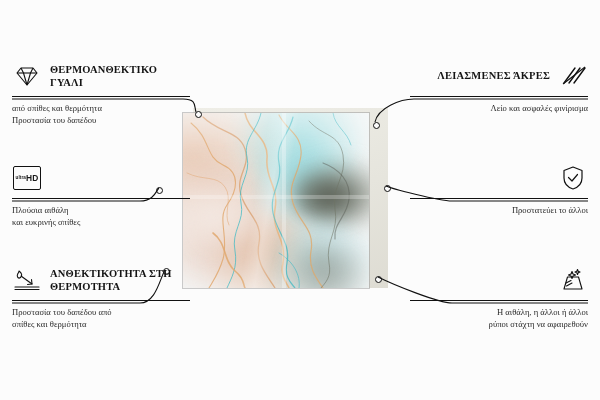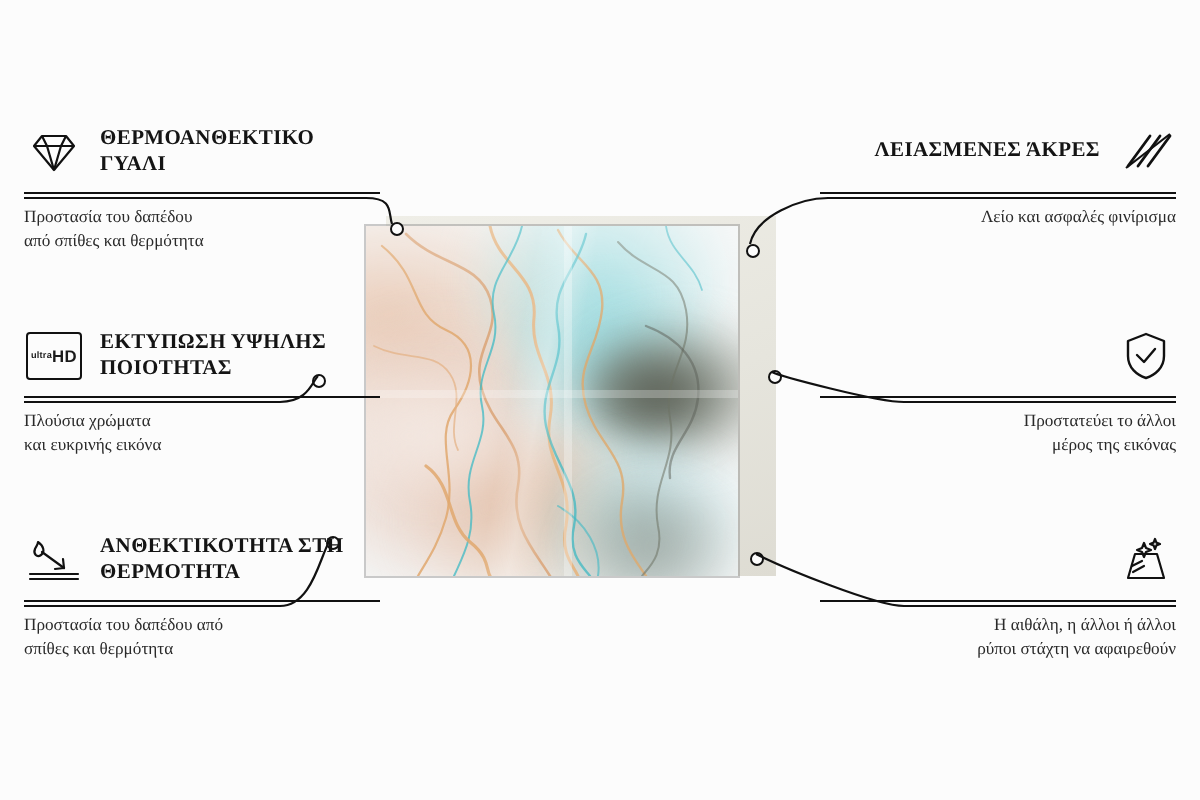--- a/index.html
+++ b/index.html
@@ -152,39 +152,38 @@
             <path d="M3 8 H23"></path>
               <path d="M7 3 L9.5 8 L13 20"></path>
               <path d="M19 3 L16.5 8 L13 20"></path>
           </g>
         </svg>
       </span>
       <span class="ttl">ΘΕΡΜΟΑΝΘΕΚΤΙΚΟ ΓΥΑΛΙ</span>
     </div>
     <div class="rule"></div>
     <div class="desc">
+      <div>από σπίθες και θερμότητα</div>
       <div>Προστασία του δαπέδου</div>
-      <div>από σπίθες και θερμότητα</div>
     </div>
   </div>
 
   <div class="feat left r2">
     <div class="head">
       <span class="icon">
         <span class="ultra">
           <b>ultra</b>
           <s>HD</s>
         </span>
       </span>
-      <span class="ttl">ΕΚΤΥΠΩΣΗ ΥΨΗΛΗΣ ΠΟΙΟΤΗΤΑΣ</span>
-    </div>
-    <div class="rule"></div>
-    <div class="desc">
-      <div>Πλούσια χρώματα</div>
-      <div>και ευκρινής εικόνα</div>
+    </div>
+    <div class="rule"></div>
+    <div class="desc">
+      <div>Πλούσια αιθάλη</div>
+      <div>και ευκρινής σπίθες</div>
     </div>
   </div>
 
   <div class="feat right r1">
     <div class="head">
       <span class="ttl">ΛΕΙΑΣΜΕΝΕΣ ΆΚΡΕΣ</span>
       <span class="icon">
         <svg width="26" height="22" viewBox="0 0 26 22">
           <g fill="none" stroke="#111" stroke-width="1.4" stroke-linecap="round">
             <path d="M4 18 L15 3"></path>
@@ -231,21 +230,20 @@
           <g fill="none" stroke="#111" stroke-width="1.2" stroke-linejoin="round" stroke-linecap="round">
             <path d="M12 2 L21 5.5 V13 C21 19 16.5 22.5 12 24 C7.5 22.5 3 19 3 13 V5.5 Z"></path>
             <path d="M7.5 12.5 L11 16 L16.5 9.5"></path>
           </g>
         </svg>
       </span>
     </div>
     <div class="rule"></div>
     <div class="desc">
       <div>Προστατεύει το άλλοι</div>
-      <div>μέρος της εικόνας</div>
     </div>
   </div>
 
   <div class="feat right r3">
     <div class="head">
       <span class="icon">
         <svg width="28" height="24" viewBox="0 0 28 24">
           <g fill="none" stroke="#111" stroke-width="1.1" stroke-linejoin="round" stroke-linecap="round">
             <path d="M5 21 L8.5 9 H19.5 L23 21 Z"></path>
             <path d="M7 15 L12 12.5"></path>

